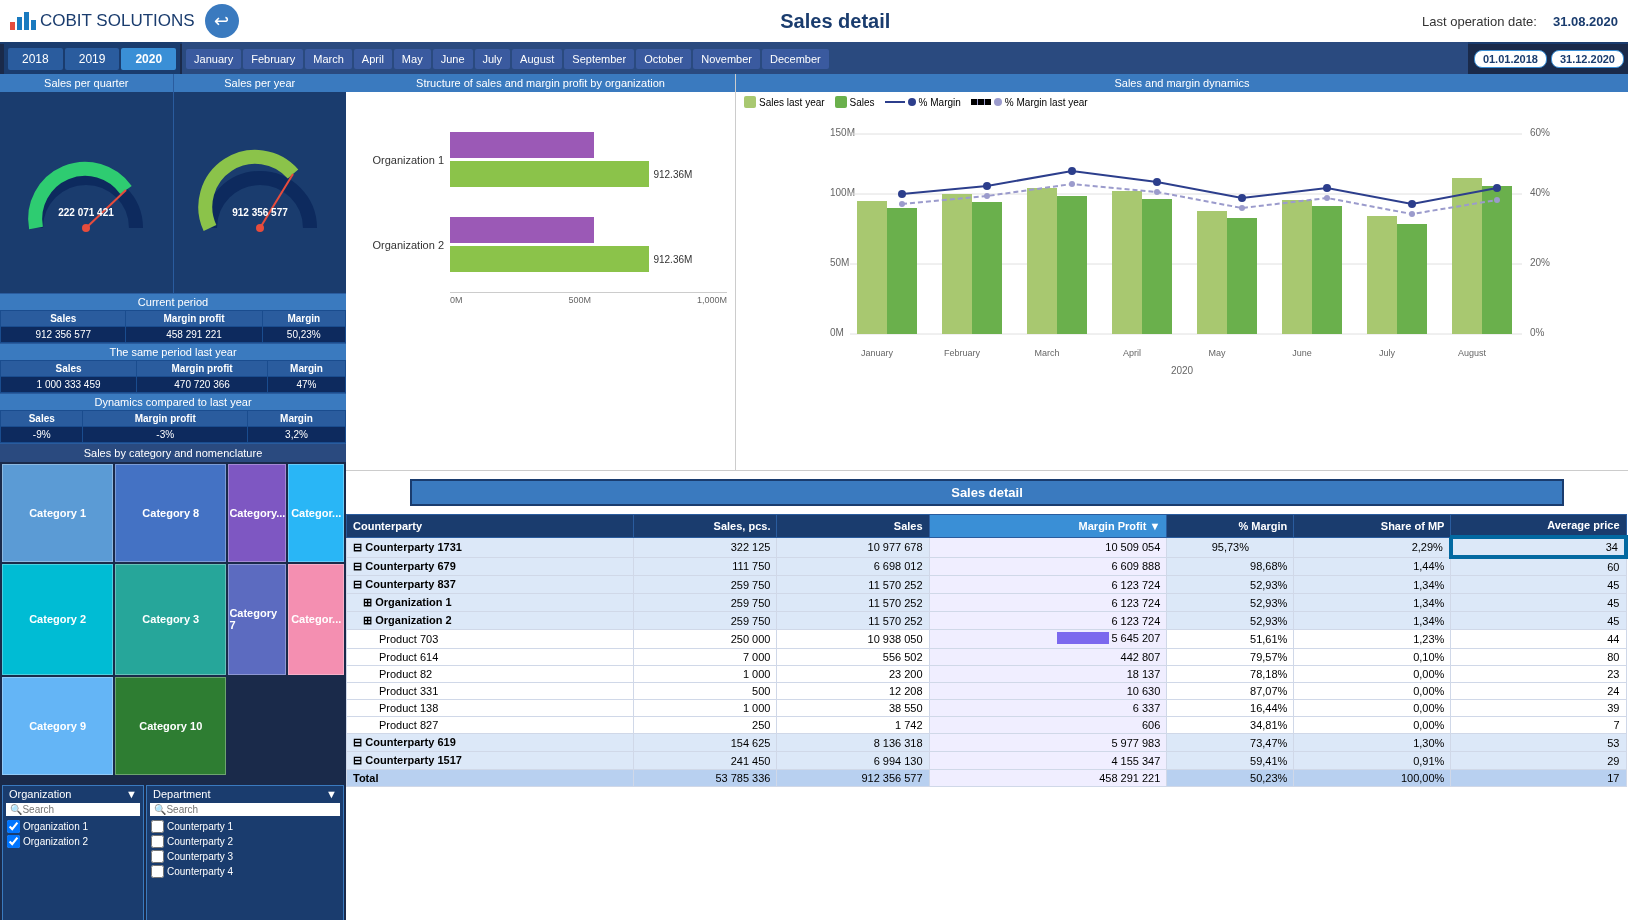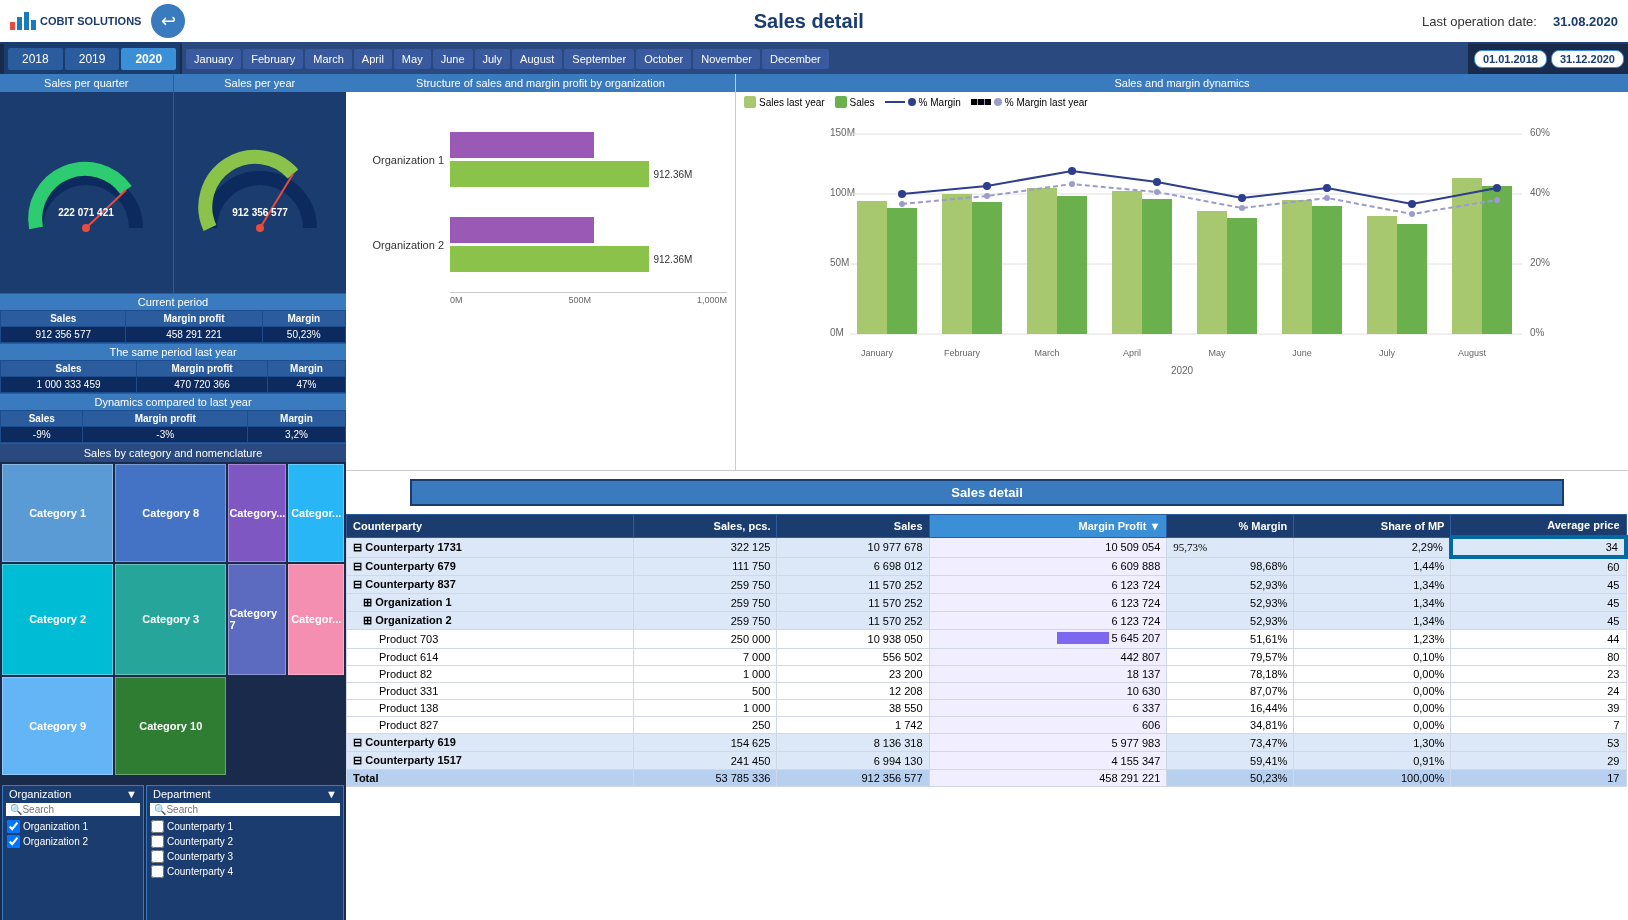--- a/index.html
+++ b/index.html
@@ -3,21 +3,21 @@
   <meta charset="utf-8">
   <style>
     * { box-sizing: border-box; margin: 0; padding: 0; font-family: Arial, sans-serif; }
     body { background: #f0f0f0; width: 1628px; min-height: 920px; overflow: hidden; font-size: 12px; }
 
     
     .header { display: flex; align-items: center; background: #fff; border-bottom: 2px solid #1a3c6e; height: 44px; padding: 0 10px; }
     .logo { display: flex; align-items: center; margin-right: 10px; }
     .logo-bars { display: flex; align-items: flex-end; gap: 2px; margin-right: 4px; }
     .logo-bar { width: 5px; background: #1a7abf; }
-    .logo-text { font-size: 11px; font-weight: bold; color: #1a3c6e; line-height: 1.1; }
+    .logo-text { font-size: 17px; font-weight: normal; color: #1a3c6e; line-height: 1.1; }
     .back-btn { width: 34px; height: 34px; border-radius: 50%; background: #3a7abf; display: flex; align-items: center; justify-content: center; margin-right: 10px; cursor: pointer; }
     .back-arrow { color: white; font-size: 18px; }
     .header-title { flex: 1; text-align: center; font-size: 20px; font-weight: bold; color: #1a3c6e; }
     .last-op { font-size: 13px; color: #333; margin-right: 10px; }
     .last-op-date { font-size: 13px; font-weight: bold; color: #1a3c6e; }
 
     
     .year-bar { background: #1a3c6e; display: flex; align-items: center; height: 34px; padding: 0 4px; gap: 2px; }
     .year-tab { padding: 4px 14px; background: #2a5c9e; color: white; cursor: pointer; font-size: 12px; border-radius: 2px; }
     .year-tab.active { background: #3a8fd6; font-weight: bold; }
@@ -406,21 +406,21 @@
             <th style="background:#1a3c6e; color:white; padding:4px 6px; border:1px solid #2a5c9e; text-align:right; position:sticky; top:0;">Share of MP</th>
             <th style="background:#1a3c6e; color:white; padding:4px 6px; border:1px solid #2a5c9e; text-align:right; position:sticky; top:0;">Average price</th>
           </tr>
         </thead>
         <tbody id="detail-tbody">
         <tr style="background: rgb(220, 232, 248);">
     <td style="padding:2px 6px; border:1px solid #d0d8e8; font-weight:bold;margin-left:12px; ">⊟ <span>Counterparty 1731</span></td>
     <td style="padding:2px 6px; border:1px solid #d0d8e8; text-align:right;">322 125</td>
     <td style="padding:2px 6px; border:1px solid #d0d8e8; text-align:right;">10 977 678</td>
     <td style="padding:2px 6px; border:1px solid #d0d8e8; text-align:right; background:#f0eeff;">10 509 054</td>
-    <td style="padding:2px 6px; border:1px solid #d0d8e8; text-align:left;font-family:Liberation Serif, serif;">95,73%</td>
+    <td style="padding:2px 6px; border:1px solid #d0d8e8; text-align:center;">95,73%</td>
     <td style="padding:2px 6px; border:1px solid #d0d8e8; text-align:right;">2,29%</td>
     <td style="padding:2px 6px; border:4px solid #0369a1; text-align:right;">34</td>
   </tr>
             <tr style="background: rgb(220, 232, 248);">
     <td style="padding:2px 6px; border:1px solid #d0d8e8; font-weight:bold; ">⊟ <span>Counterparty 679</span></td>
     <td style="padding:2px 6px; border:1px solid #d0d8e8; text-align:right;">111 750</td>
     <td style="padding:2px 6px; border:1px solid #d0d8e8; text-align:right;">6 698 012</td>
     <td style="padding:2px 6px; border:1px solid #d0d8e8; text-align:right; background:#f0eeff;">6 609 888</td>
     <td style="padding:2px 6px; border:1px solid #d0d8e8; text-align:right;">98,68%</td>
     <td style="padding:2px 6px; border:1px solid #d0d8e8; text-align:right;">1,44%</td>

